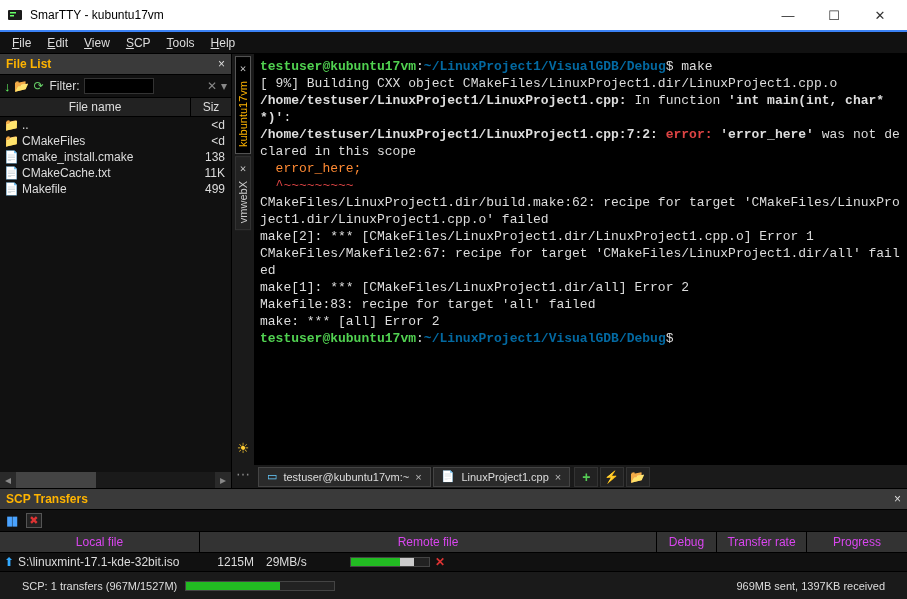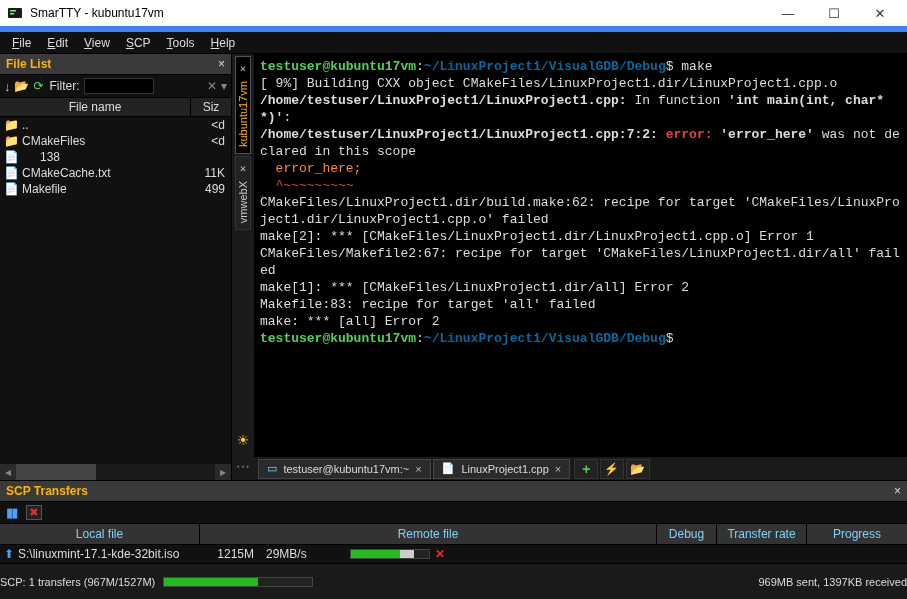--- a/index.html
+++ b/index.html
@@ -15,21 +15,21 @@
     flex-direction: column;
   }
   
   .titlebar {
     height: 32px;
     background: #fff;
     color: #000;
     display: flex;
     align-items: center;
     padding: 0 4px;
-    border-bottom: 6px solid #3b82f6;
+    border-bottom: 2px solid #3b82f6;
   }
   .titlebar .app-icon {
     width: 18px; height: 18px; margin: 0 6px 0 2px;
     display:inline-flex;align-items:center;justify-content:center;
   }
   .titlebar .title { flex: 1; font-size: 12px; }
   .winbtns { display:flex; height:100%; }
   .winbtn {
     width: 46px; height: 100%;
     display:flex;align-items:center;justify-content:center;
@@ -157,21 +157,21 @@
   .bolt{color:#ffb400;}
   .fold{color:#d9a334;}
   
   .scp {
     background:#1a1a1a;border-top:1px solid #000;
   }
   .scp-tools{padding:3px 6px;display:flex;gap:10px;align-items:center;background:#111;}
   .scp-tools .pause{color:#4aa3ff;font-size:13px;letter-spacing:-2px;}
   .scp-tools .del{color:#d33;border:1px solid #555;padding:0 2px;font-size:11px;background:#222;}
   .scp-cols{
-    display:flex;background:#333;color:#7dd3fc;border-top:1px solid #000;border-bottom:1px solid #000;
+    display:flex;background:#333;color:#d946ef;border-top:1px solid #000;border-bottom:1px solid #000;
   }
   .scp-cols div{padding:3px 6px;border-right:1px solid #000;text-align:center;}
   .scp-cols .c-local{width:200px;}
   .scp-cols .c-remote{flex:1;}
   .scp-cols .c-size{width:60px;}
   .scp-cols .c-rate{width:90px;}
   .scp-cols .c-prog{width:100px;border-right:none;}
   .scp-row{
     display:flex;align-items:center;background:#111;color:#ddd;padding:2px 0;
   }
@@ -180,22 +180,22 @@
   .scp-row .remote{flex:1;white-space:nowrap;overflow:hidden;text-overflow:ellipsis;padding-right:4px;}
   .scp-row .size{width:60px;text-align:right;padding-right:6px;}
   .scp-row .rate{width:90px;padding-left:6px;}
   .scp-row .prog{width:80px;}
   .scp-row .cancel{width:20px;color:#d33;text-align:center;font-weight:bold;}
   .pbar{height:10px;border:1px solid #444;background:#222;position:relative;}
   .pbar .fill{position:absolute;left:0;top:0;bottom:0;background:#2b2;}
   .pbar .tail{position:absolute;top:0;bottom:0;background:#ccc;}
   
   .status{
-    height:36px;background:#1a1a1a;border-top:1px solid #000;
-    display:flex;align-items:center;color:#ddd;font-size:11px;padding:0 0;gap:8px;
+    height:28px;background:#1a1a1a;border-top:1px solid #000;
+    display:flex;align-items:center;color:#ddd;font-size:11px;padding:0 22px;gap:8px;
   }
   .status .sbar{width:150px;height:10px;border:1px solid #444;background:#222;position:relative;}
   .status .sbar .sfill{position:absolute;left:0;top:0;bottom:0;background:#2b2;}
   .status .r{margin-left:auto;}
 </style>
 </head>
 <body>
 
 <div class="titlebar">
   <span class="app-icon">
@@ -250,20 +250,21 @@
           <span class="fname">..</span>
           <span class="fsize">&lt;d</span>
         </div>
         <div class="frow">
           <span class="ico folder-ico">📁</span>
           <span class="fname">CMakeFiles</span>
           <span class="fsize">&lt;d</span>
         </div>
         <div class="frow">
           <span class="ico file-ico">📄</span>
+          <span class="fname">cmake_install.cmake</span>
           <span class="fsize">138</span>
         </div>
         <div class="frow">
           <span class="ico file-ico">📄</span>
           <span class="fname">CMakeCache.txt</span>
           <span class="fsize">11K</span>
         </div>
         <div class="frow">
           <span class="ico file-ico">📄</span>
           <span class="fname">Makefile</span>

